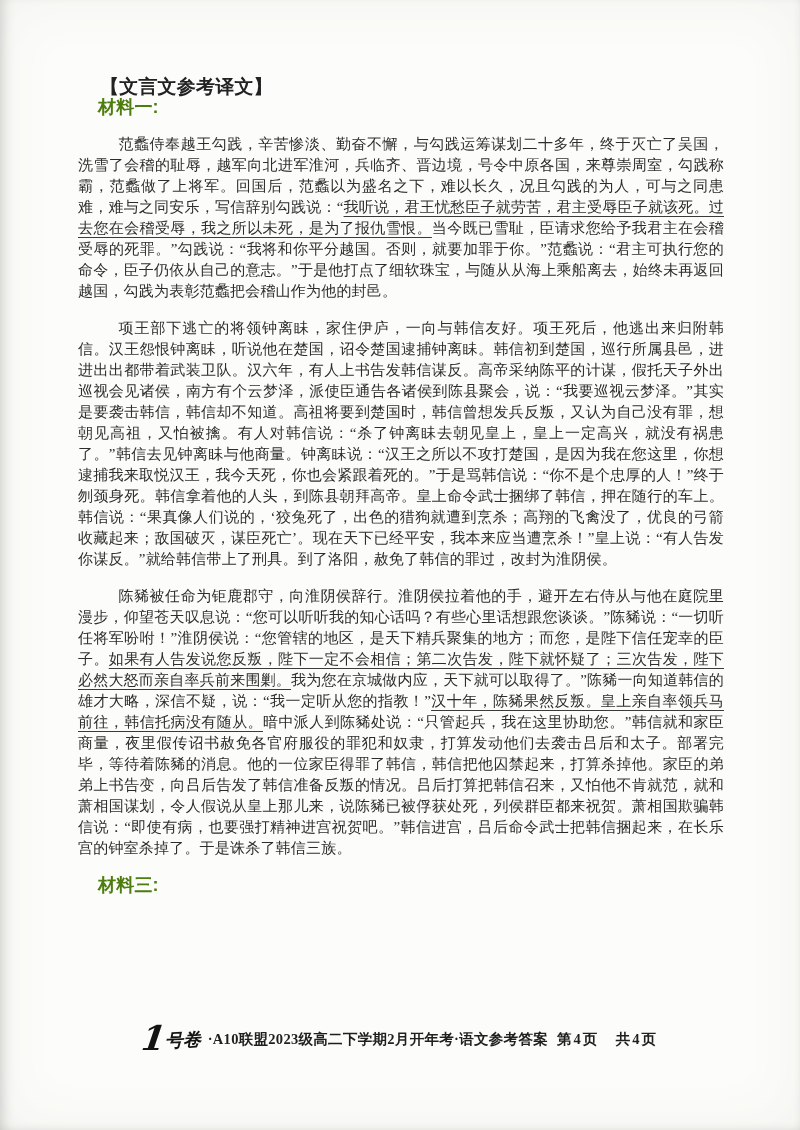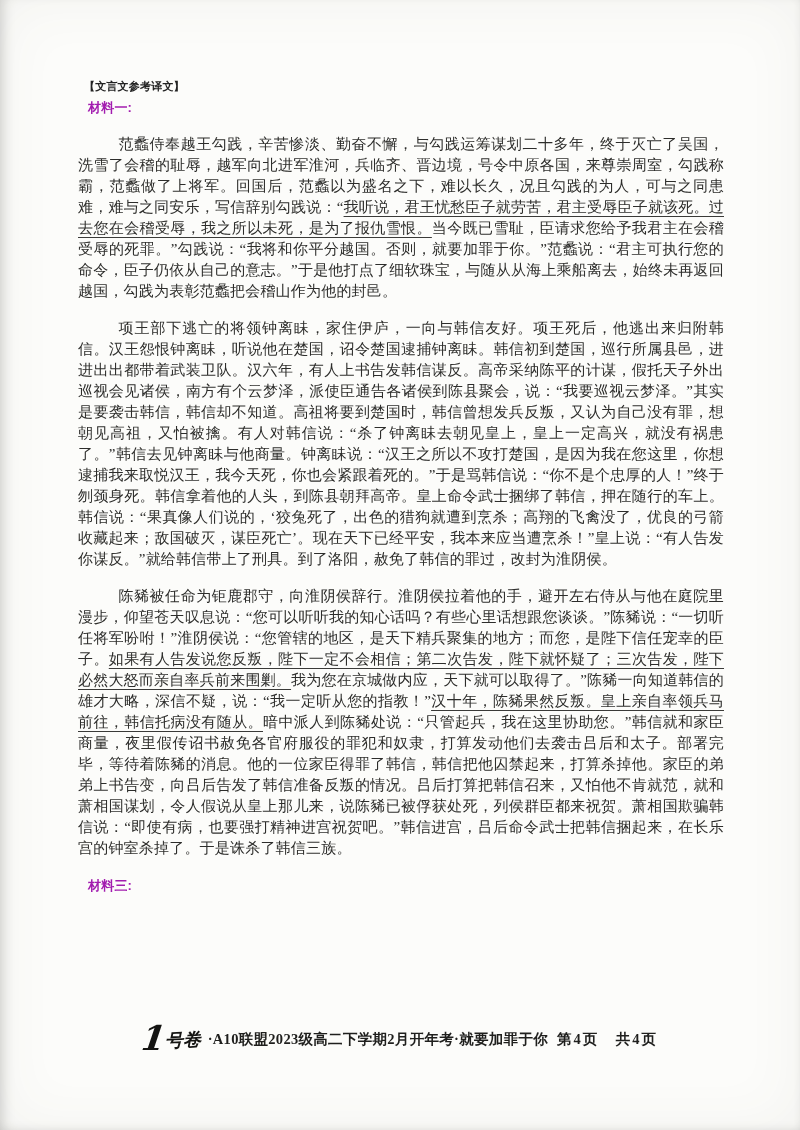--- a/index.html
+++ b/index.html
@@ -25,30 +25,30 @@
     width: 678px;
     color: #2d2d2b;
     font-size: 15px;
     line-height: 21px;
     text-align: justify;
     letter-spacing: 0.2px;
   }
   .doc-title {
     font-family: "Liberation Sans", sans-serif;
     font-weight: bold;
-    font-size: 11px;
+    font-size: 19px;
     text-indent: 2em;
     color: #222;
   }
   .block-heading {
     font-family: "Liberation Sans", sans-serif;
     font-weight: bold;
-    font-size: 13px;
+    font-size: 18px;
     text-indent: 2em;
-    color: #a21caf;
+    color: #4d7c0f;
   }
   .para {
     margin: 16px;
     text-indent: 2.7em;
   }
   .seg { color: inherit; }
   .u {
     text-decoration: underline;
     text-underline-offset: 3.5px;
     text-decoration-thickness: 1.2px;
@@ -106,16 +106,16 @@
         <div class="block-heading">材料一:</div>
         <p class="para"><span class="seg">范蠡侍奉越王勾践，辛苦惨淡、勤奋不懈，与勾践运筹谋划二十多年，终于灭亡了吴国，洗雪了会稽的耻辱，越军向北进军淮河，兵临齐、晋边境，号令中原各国，来尊崇周室，勾践称霸，范蠡做了上将军。回国后，范蠡以为盛名之下，难以长久，况且勾践的为人，可与之同患难，难与之同安乐，写信辞别勾践说：“</span><span class="seg u">我听说，君王忧愁臣子就劳苦，君主受辱臣子就该死。过去您在会稽受辱，我之所以未死，是为了报仇雪恨。</span><span class="seg">当今既已雪耻，臣请求您给予我君主在会稽受辱的死罪。”勾践说：“我将和你平分越国。否则，就要加罪于你。”范蠡说：“君主可执行您的命令，臣子仍依从自己的意志。”于是他打点了细软珠宝，与随从从海上乘船离去，始终未再返回越国，勾践为表彰范蠡把会稽山作为他的封邑。</span></p>
         <p class="para"><span class="seg">项王部下逃亡的将领钟离眛，家住伊庐，一向与韩信友好。项王死后，他逃出来归附韩信。汉王怨恨钟离眛，听说他在楚国，诏令楚国逮捕钟离眛。韩信初到楚国，巡行所属县邑，进进出出都带着武装卫队。汉六年，有人上书告发韩信谋反。高帝采纳陈平的计谋，假托天子外出巡视会见诸侯，南方有个云梦泽，派使臣通告各诸侯到陈县聚会，说：“我要巡视云梦泽。”其实是要袭击韩信，韩信却不知道。高祖将要到楚国时，韩信曾想发兵反叛，又认为自己没有罪，想朝见高祖，又怕被擒。有人对韩信说：“杀了钟离眛去朝见皇上，皇上一定高兴，就没有祸患了。”韩信去见钟离眛与他商量。钟离眛说：“汉王之所以不攻打楚国，是因为我在您这里，你想逮捕我来取悦汉王，我今天死，你也会紧跟着死的。”于是骂韩信说：“你不是个忠厚的人！”终于刎颈身死。韩信拿着他的人头，到陈县朝拜高帝。皇上命令武士捆绑了韩信，押在随行的车上。韩信说：“果真像人们说的，‘狡兔死了，出色的猎狗就遭到烹杀；高翔的飞禽没了，优良的弓箭收藏起来；敌国破灭，谋臣死亡’。现在天下已经平安，我本来应当遭烹杀！”皇上说：“有人告发你谋反。”就给韩信带上了刑具。到了洛阳，赦免了韩信的罪过，改封为淮阴侯。</span></p>
         <p class="para"><span class="seg">陈豨被任命为钜鹿郡守，向淮阴侯辞行。淮阴侯拉着他的手，避开左右侍从与他在庭院里漫步，仰望苍天叹息说：“您可以听听我的知心话吗？有些心里话想跟您谈谈。”陈豨说：“一切听任将军吩咐！”淮阴侯说：“您管辖的地区，是天下精兵聚集的地方；而您，是陛下信任宠幸的臣子。</span><span class="seg u">如果有人告发说您反叛，陛下一定不会相信；第二次告发，陛下就怀疑了；三次告发，陛下必然大怒而亲自率兵前来围剿。</span><span class="seg">我为您在京城做内应，天下就可以取得了。”陈豨一向知道韩信的雄才大略，深信不疑，说：“我一定听从您的指教！”</span><span class="seg u">汉十年，陈豨果然反叛。皇上亲自率领兵马前往，韩信托病没有随从。</span><span class="seg">暗中派人到陈豨处说：“只管起兵，我在这里协助您。”韩信就和家臣商量，夜里假传诏书赦免各官府服役的罪犯和奴隶，打算发动他们去袭击吕后和太子。部署完毕，等待着陈豨的消息。他的一位家臣得罪了韩信，韩信把他囚禁起来，打算杀掉他。家臣的弟弟上书告变，向吕后告发了韩信准备反叛的情况。吕后打算把韩信召来，又怕他不肯就范，就和萧相国谋划，令人假说从皇上那儿来，说陈豨已被俘获处死，列侯群臣都来祝贺。萧相国欺骗韩信说：“即使有病，也要强打精神进宫祝贺吧。”韩信进宫，吕后命令武士把韩信捆起来，在长乐宫的钟室杀掉了。于是诛杀了韩信三族。</span></p>
         <div class="block-heading">材料三:</div>
       </div>
   </div>
 
   <div class="footer">
     <span class="logo"><span class="logo-one">1</span><span class="logo-suffix">号卷</span></span>
-    <span class="footer-text">·A10联盟2023级高二下学期2月开年考·就要加罪于你</span>
+    <span class="footer-text">·A10联盟2023级高二下学期2月开年考·语文参考答案</span>
     <span class="footer-page">第4页　共4页</span>
   </div>
 </div>
 
 </body></html>

